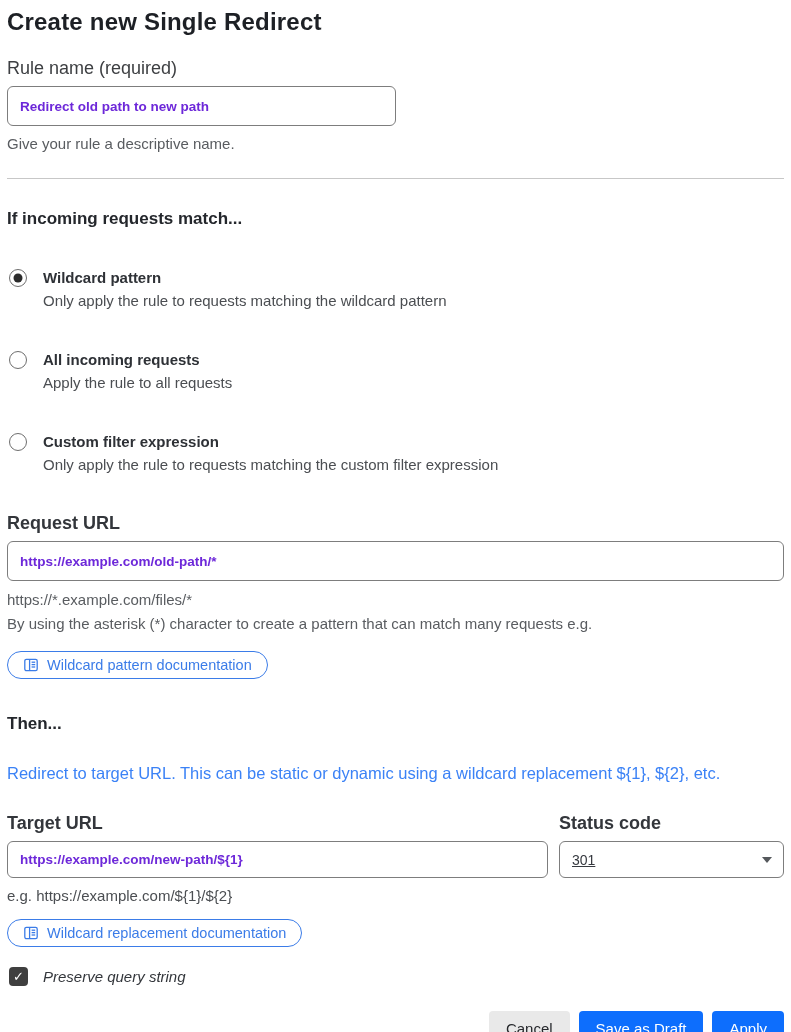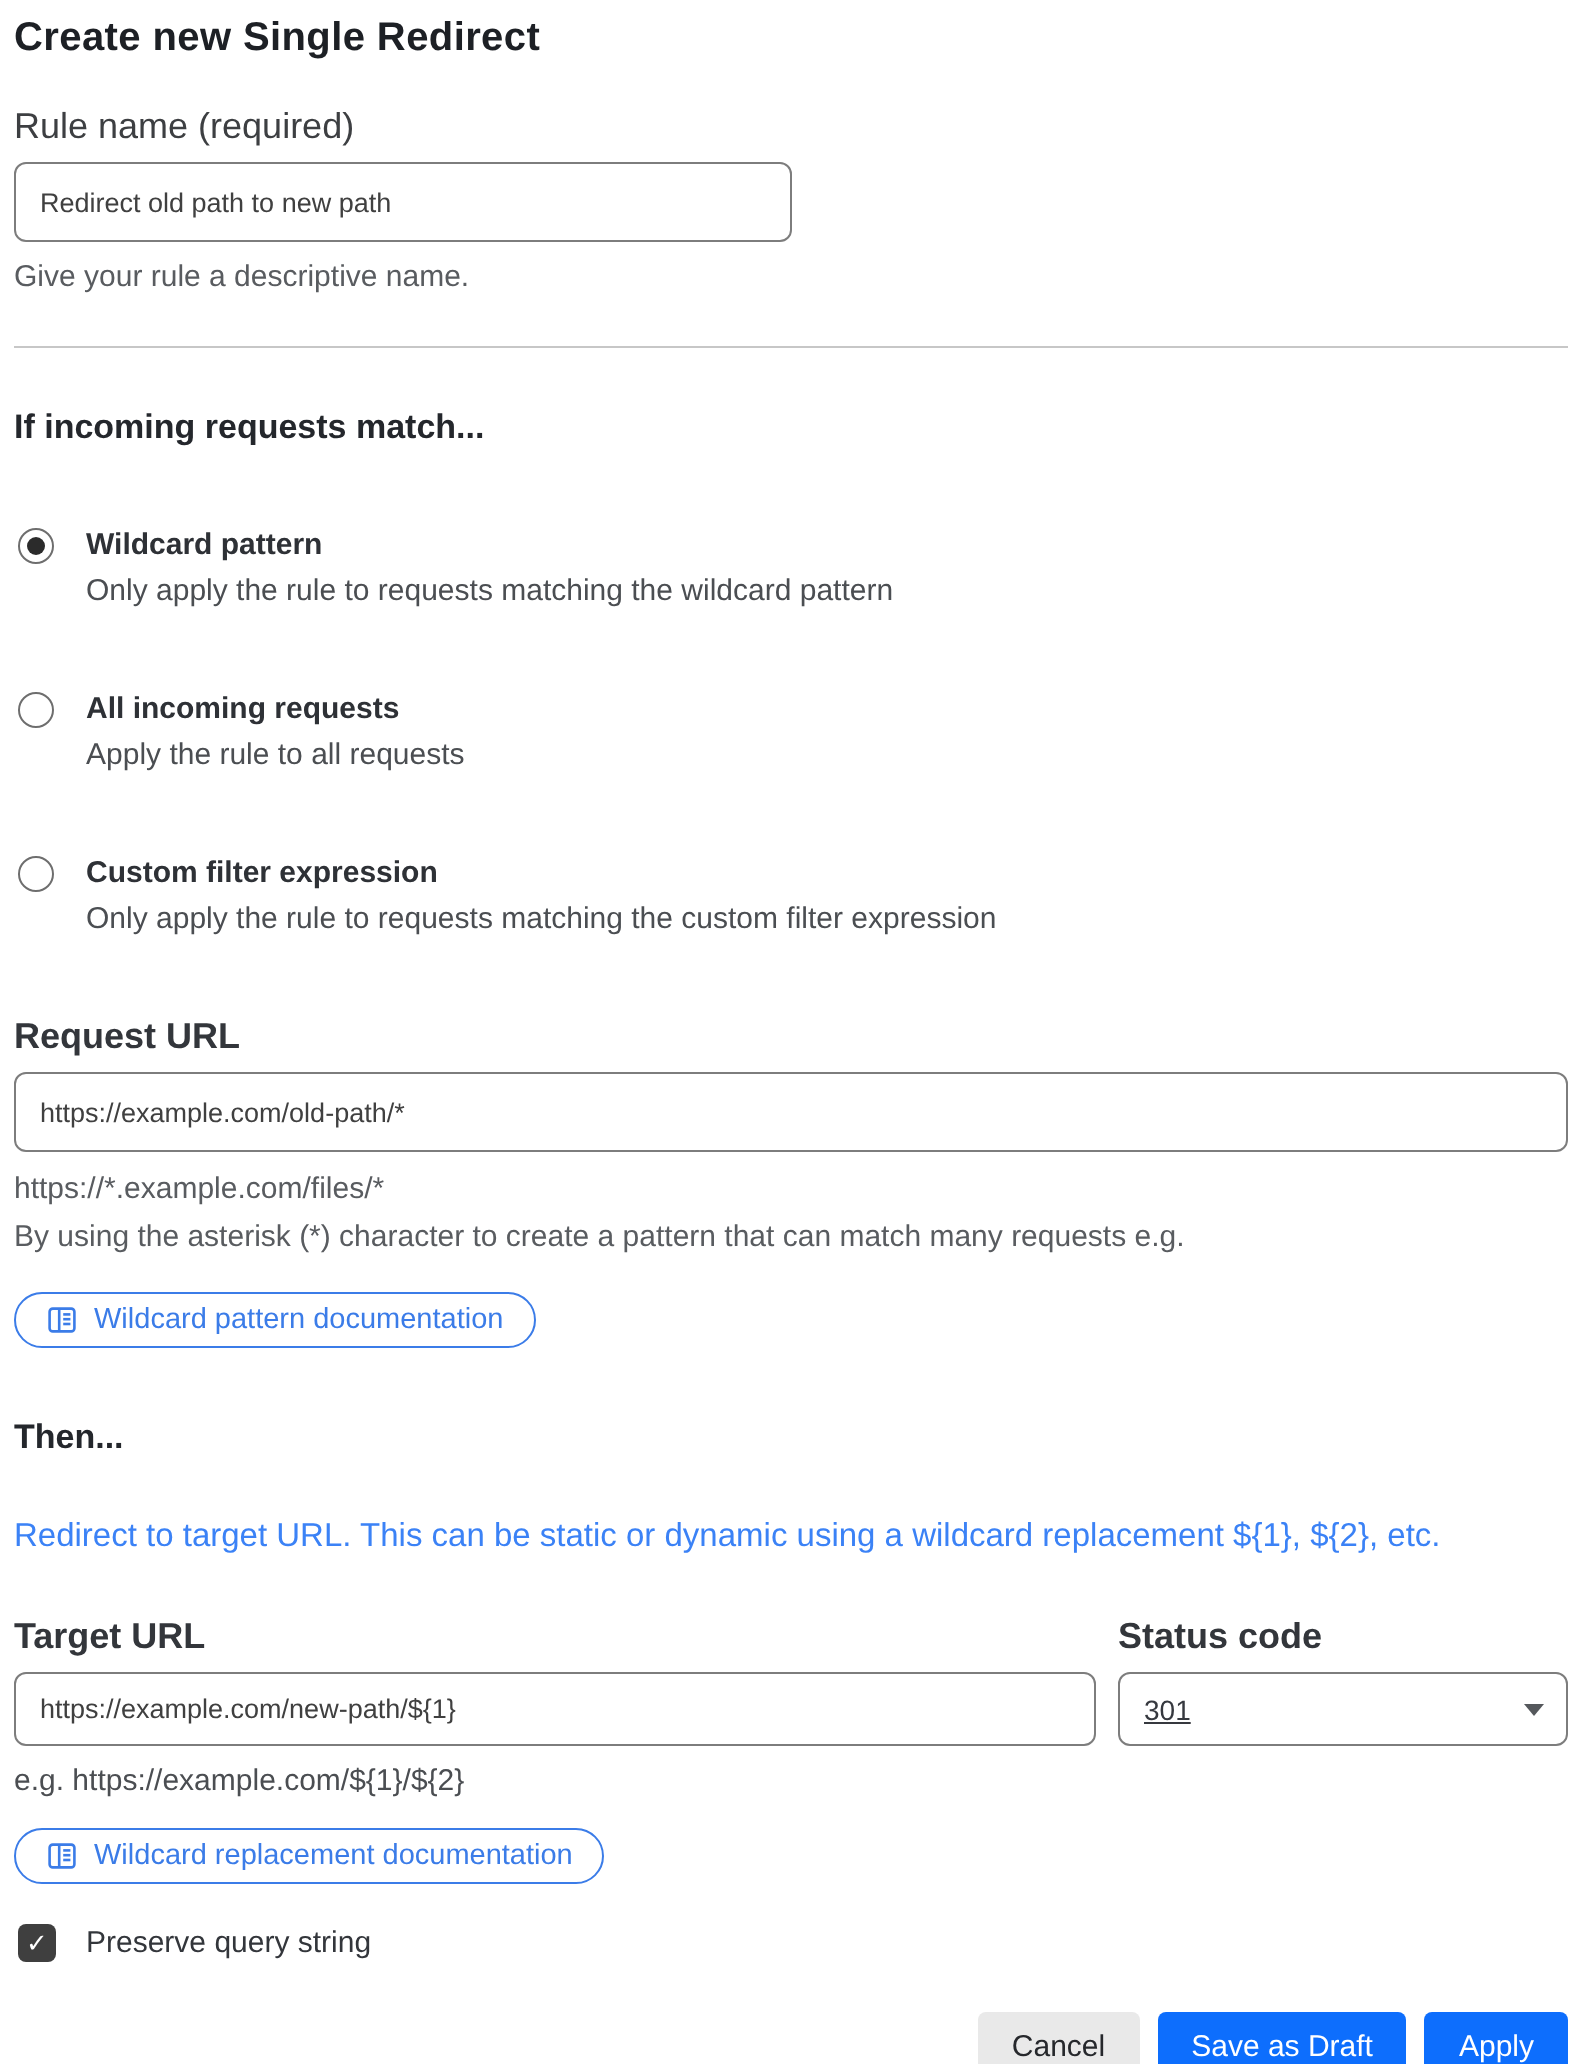--- a/index.html
+++ b/index.html
@@ -2,29 +2,29 @@
 <html><head>
 <meta charset="utf-8">
 <style>
   * { box-sizing: border-box; margin: 0; padding: 0; }
   html, body { background: #ffffff; }
   body {
     width: 791px; min-height: 1032px; margin: 0 auto;
     font-family: "Liberation Sans", "DejaVu Sans", sans-serif;
     color: #2b2e33; padding: 8px 7px 10px 7px;
   }
-  .page-title { font-size: 20px; font-weight: 700; color: #1d2025; letter-spacing: .2px; }
+  .page-title { font-size: 24px; font-weight: 700; color: #1d2025; letter-spacing: .2px; }
 
   .field-label { font-size: 18px; color: #3d3f42; margin-bottom: 7px; display: block; }
   .field-label.semibold { font-weight: 700; color: #33363b; }
 
   .text-input {
     width: 100%; height: 40px; border: 1px solid #7d7d7d; border-radius: 6px;
-    padding: 0 12px; font-size: 13.5px; color: #404040; outline: none;
-    font-family: "Liberation Sans", "DejaVu Sans", sans-serif; background: #fff;
+    padding: 0 12px; font-size: 13.5px; color: #6d28d9; outline: none;
+    font-family: "Liberation Sans", "DejaVu Sans", sans-serif; background: #fff; font-weight: bold;
   }
   .helper { font-size: 15px; color: #595c60; line-height: 24px; }
 
   .rule-name-wrap { margin-top: 22px; }
   .rule-name-wrap .text-input { width: 389px; }
   .rule-name-wrap .helper { margin-top: 6px; }
 
   hr.divider { border: none; border-top: 1px solid #c7c7c7; margin-top: 22px; }
 
   .section-heading { font-size: 17px; font-weight: 700; color: #24272c; }
@@ -76,21 +76,21 @@
   }
   .target-row .text-input { height: 37px; }
   .eg-helper { margin-top: 9px; font-size: 15px; color: #4b4e52; }
 
   .checkbox-row { display: flex; align-items: center; margin-top: 20px; cursor: pointer; }
   .checkbox-box {
     width: 19px; height: 19px; border-radius: 4px; background: #3f3f3f;
     display: flex; align-items: center; justify-content: center; margin-left: 2px;
   }
   .checkbox-box .check { color: #fff; font-size: 13px; line-height: 1; font-weight: 700; }
-  .checkbox-label { margin-left: 15px; font-size: 15px; color: #33363b; }
+  .checkbox-label { margin-left: 15px; font-size: 15px; color: #33363b; font-style: italic; }
 
   .footer-actions { display: flex; justify-content: flex-end; gap: 9px; margin-top: 25px; }
   .btn { height: 34px; border-radius: 4px; font-size: 15px; cursor: pointer; border: none;
          font-family: "Liberation Sans", "DejaVu Sans", sans-serif; padding: 0 17px; }
   .btn-cancel { background: #e9e9e9; color: #26282c; }
   .btn-primary { background: #0d6efd; color: #ffffff; }
 </style>
 </head>
 <body>
 

